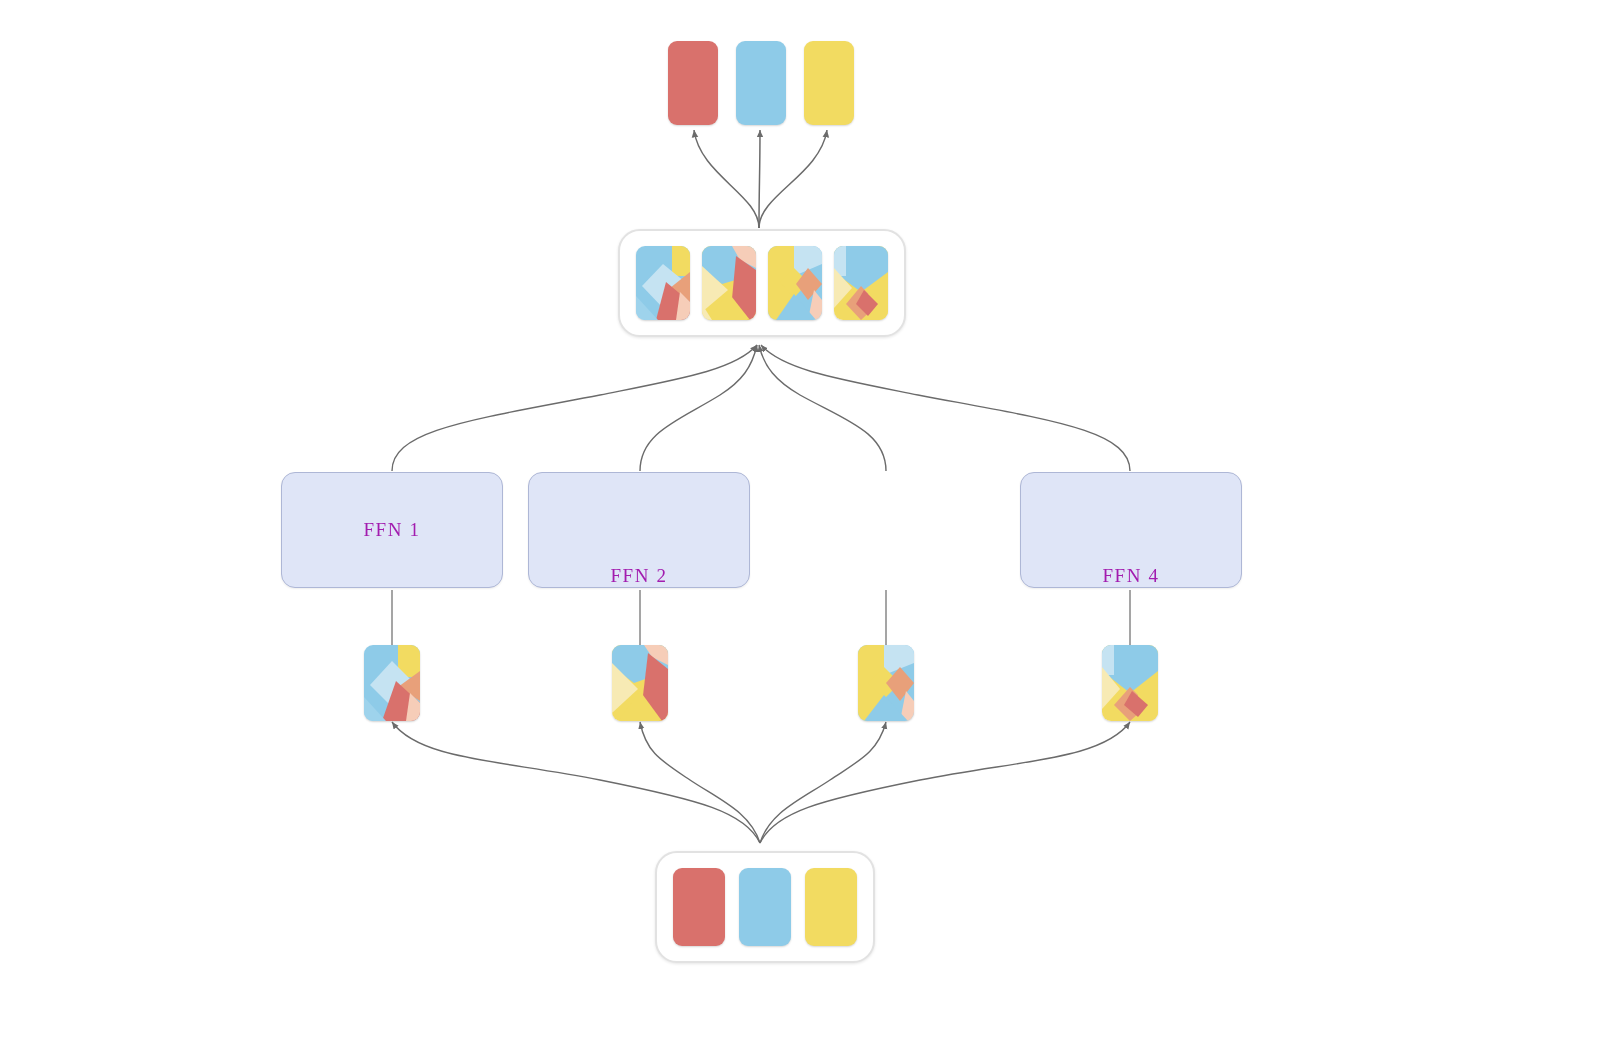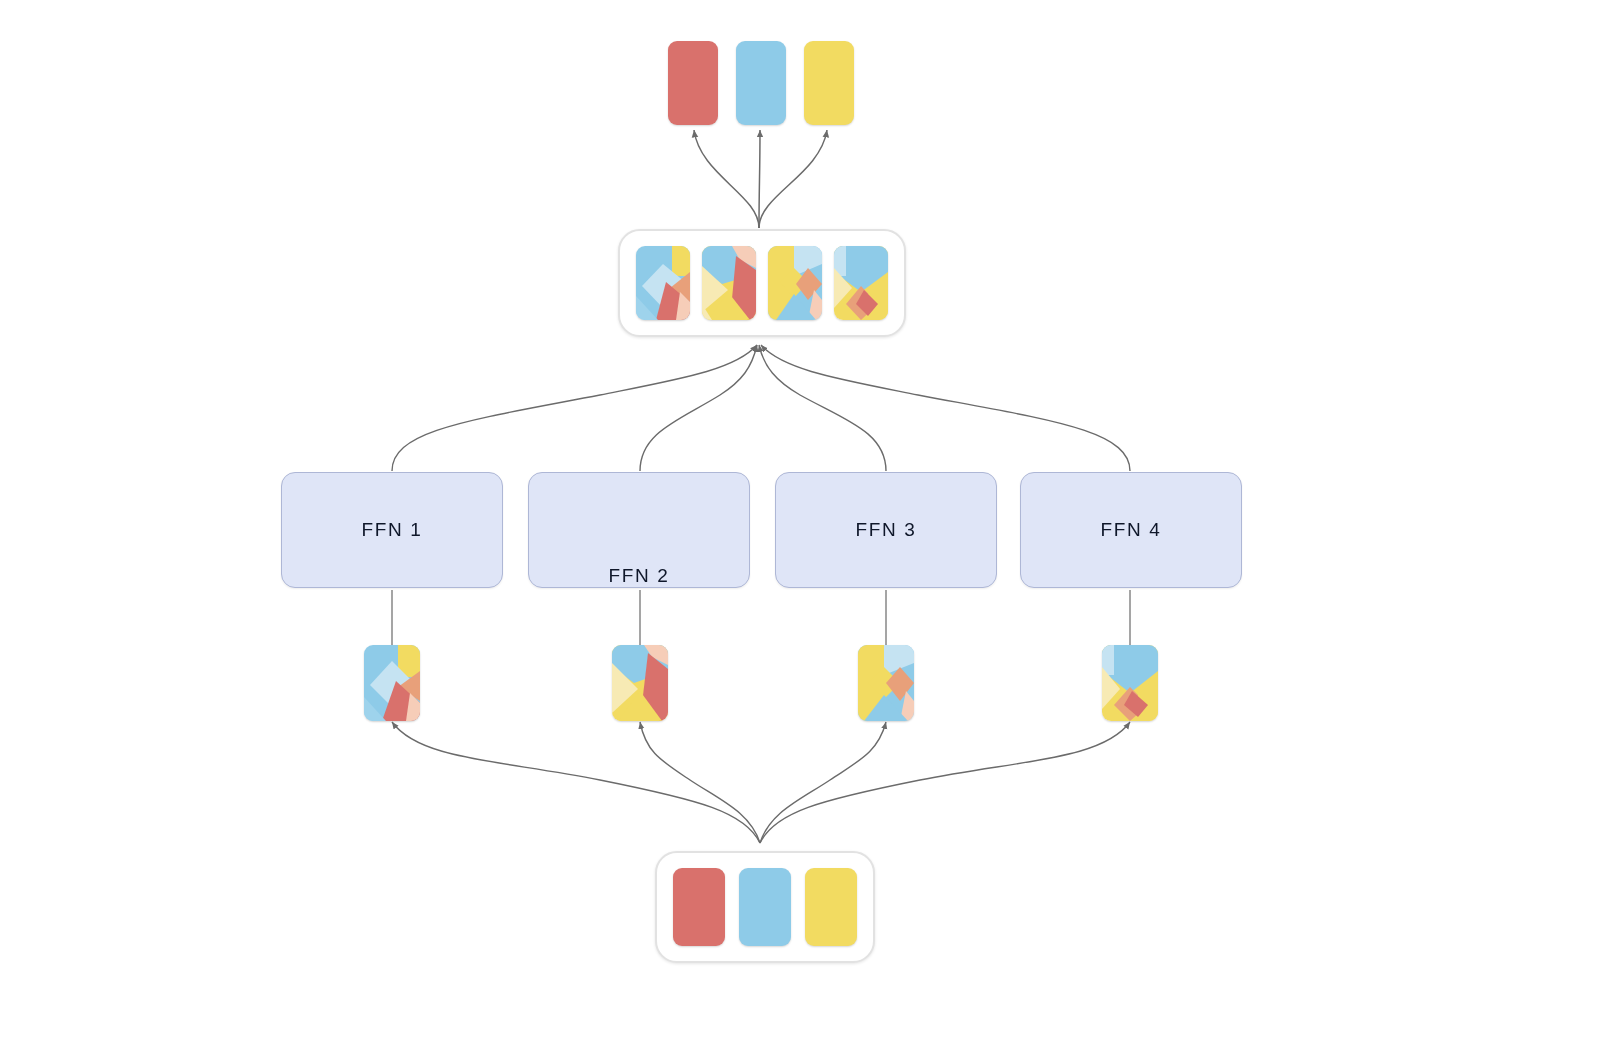--- a/index.html
+++ b/index.html
@@ -66,24 +66,24 @@
     box-sizing: border-box;
     background: #dfe5f7;
     border: 1.6px solid #aeb7d6;
     border-radius: 14px;
     display: flex;
     align-items: center;
     justify-content: center;
     box-shadow: 0 1px 2px rgba(0,0,0,0.07);
   }
   .ffn-label {
-    font-family: Liberation Sans, sans-serif;
+    font-family: Liberation Serif, serif;
     font-size: 19px;
     letter-spacing: 1.6px;
-    color: #0f172a;
+    color: #a21caf;
     user-select: none;
   }
 
   
   .expert-tile {
     position: absolute;
   }
 </style>
 </head>
 <body>
@@ -182,24 +182,21 @@
 
     </div>
   </div>
 
   <div class="ffn" style="left:281px; top:472px; width:222px; height:116px;">
     <span class="ffn-label">FFN 1</span>
   </div>
   <div class="ffn" style="left:528px; top:472px; width:222px; height:116px;align-items:flex-end;">
     <span class="ffn-label">FFN 2</span>
   </div>
-  <div class="ffn" style="left:775px; top:472px; width:222px; height:116px;">
-    <span class="ffn-label">FFN 3</span>
-  </div>
-  <div class="ffn" style="left:1020px; top:472px; width:222px; height:116px;">
+  <div class="ffn" style="left:1020px; top:472px; width:222px; height:116px;align-items:flex-end;">
     <span class="ffn-label">FFN 4</span>
   </div>
 
   <div class="expert-tile mixtoken" style="left:364px; top:645px; width:56px; height:76px;">
     <svg viewBox="0 0 56 76" preserveAspectRatio="none">
       <rect width="56" height="76" fill="#8ecbe8"></rect>
       <polygon points="34,0 56,0 56,32 34,32" fill="#f2db61"></polygon>
       <polygon points="28,16 52,40 28,62 6,40" fill="#c5e3f2"></polygon>
       <polygon points="56,26 56,56 34,42" fill="#e8a07a"></polygon>
       <polygon points="32,36 56,58 56,76 18,76" fill="#d9716c"></polygon>

